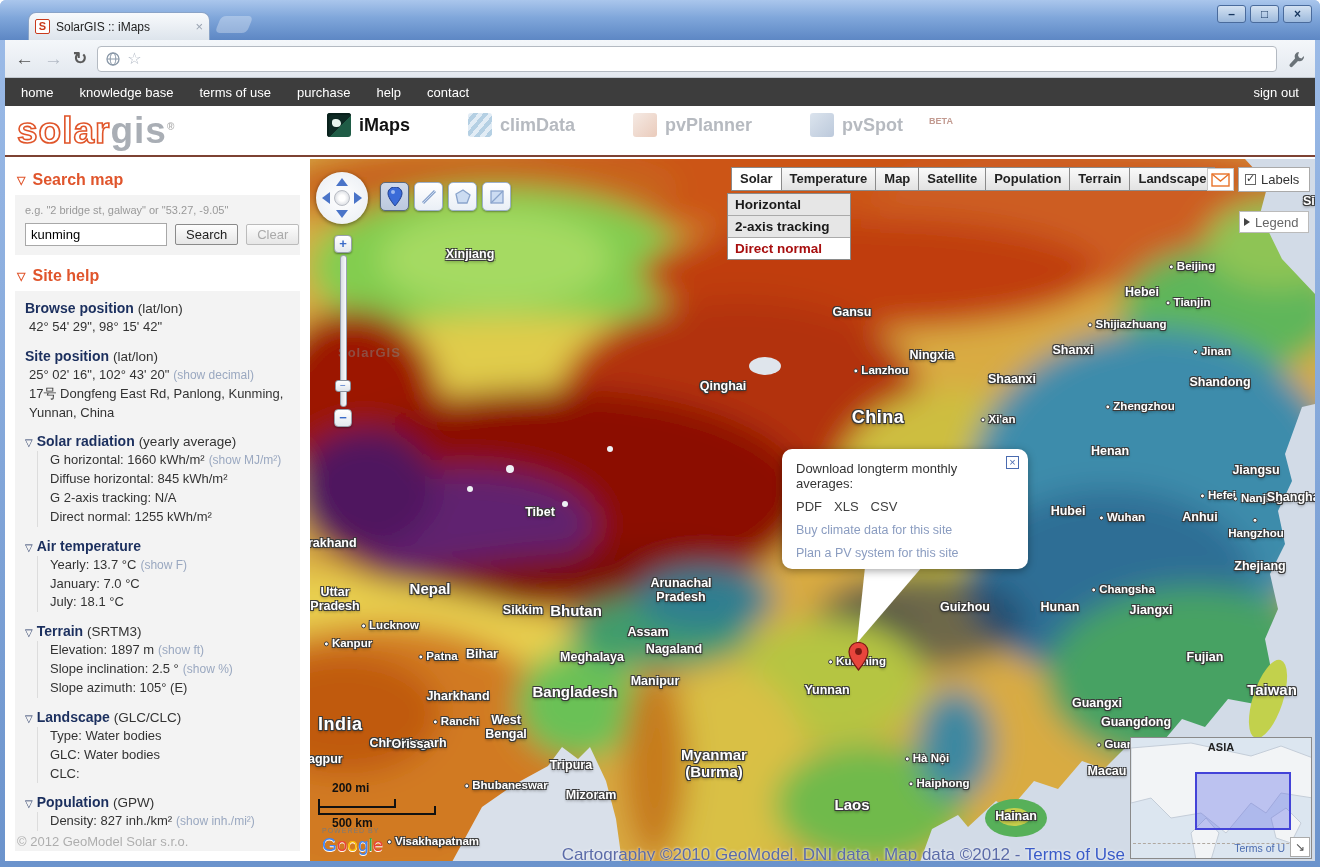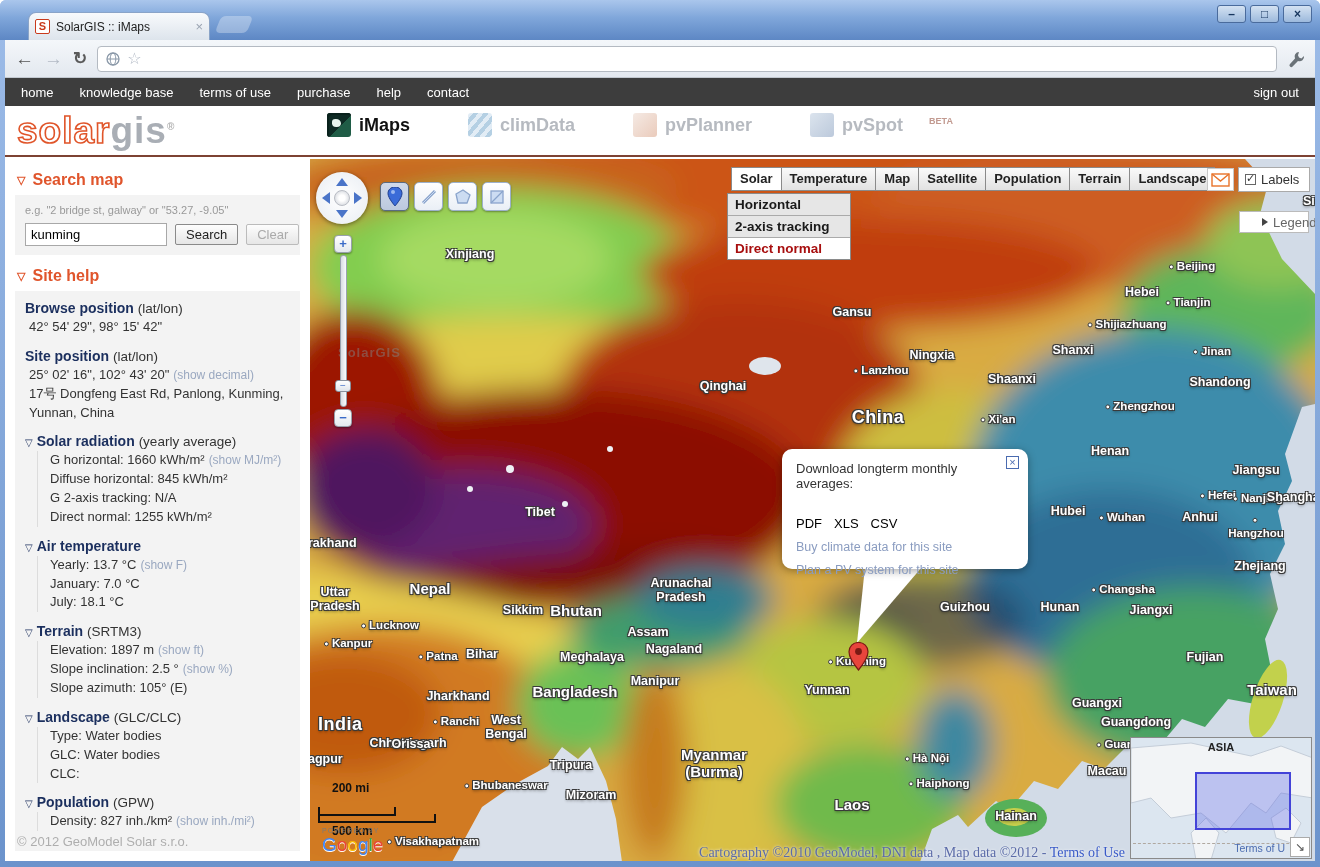--- a/index.html
+++ b/index.html
@@ -147,47 +147,47 @@
   .dd-item.sel { background:#fff; color:#a80f0f; }
 
   .mailtile { position:absolute; left:897px; top:9px; width:27px; height:23px; background:#fff;
     border:1px solid #c8c8c8; display:flex; align-items:center; justify-content:center; }
   .labelsbox { position:absolute; left:928px; top:8px; width:72px; height:25px; background:#fff;
     border:1px solid #aaa; display:flex; align-items:center; gap:5px; padding:0 6px;
     font-size:13px; color:#333; }
   .cb { width:11px; height:11px; border:1px solid #666; background:#fff; position:relative; }
   .cb::after { content:"✓"; position:absolute; left:0px; top:-3px; font-size:11px; color:#333; }
   .legendbox { position:absolute; left:929px; top:52px; width:70px; height:22px; background:#fff;
-    border:1px solid #bbb; display:flex; align-items:center; gap:5px; padding:0 22px;
+    border:1px solid #bbb; display:flex; align-items:center; gap:5px; padding:0 4px;
     font-size:13px; color:#666; }
   .legendbox .tri { width:0; height:0; border-top:4px solid transparent; border-bottom:4px solid transparent;
     border-left:6px solid #444; }
 
   
   .popup { position:absolute; left:472px; top:290px; width:246px; height:120px; background:#fff;
     border-radius:10px; box-shadow:0 2px 8px rgba(0,0,0,.35); padding:12px 14px; }
   .popup .title { font-size:13px; color:#333; }
-  .popup .dlinks { margin-top:25px; display:flex; gap:12px; font-size:13px; color:#000000; }
+  .popup .dlinks { margin-top:8px; display:flex; gap:12px; font-size:13px; color:#404040; }
   .popup .plink { display:block; margin-top:9px; font-size:12.5px; color:#8a9cc0; }
   .popup .close { position:absolute; right:9px; top:7px; width:13px; height:13px; border:1px solid #4a6bb0;
     color:#4a6bb0; font-size:11px; line-height:11px; text-align:center; background:#fff; }
   .tailsvg { position:absolute; left:535px; top:408px; }
 
   .marker { position:absolute; left:538px; top:483px; }
 
   
   .scalebar { position:absolute; left:8px; top:622px; width:130px; color:#111; font-size:12px; font-weight:bold; }
   .mi-line { width:78px; height:9px; border-left:2px solid #111; border-right:2px solid #111; border-bottom:2px solid #111; }
   .km-line { width:118px; height:9px; border-left:2px solid #111; border-right:2px solid #111; border-bottom:2px solid #111; margin-top:-2px; }
-  .mi-t { margin:0 0 12px 14px; } .km-t { margin:1px 0 0 14px; }
+  .mi-t { margin:0 0 4px 14px; } .km-t { margin:1px 0 0 14px; }
   .google { position:absolute; left:12px; top:668px; }
   .pby { font-size:7px; color:#7a7a7a; letter-spacing:1px; }
   .glogo { font-size:19px; font-weight:normal; text-shadow:0 1px 0 #fff; }
-  .attrib { position:absolute; right:190px; top:686px; font-size:14px; color:#5b6ba8;
-    text-shadow:0 0 3px #fff; white-space:nowrap;font-family:Liberation Serif, serif; }
+  .attrib { position:absolute; right:190px; top:686px; font-size:17px; color:#5b6ba8;
+    text-shadow:0 0 3px #fff; white-space:nowrap; }
   .attrib a { color:#3a5bc8; }
 
   
   .minimap { position:absolute; right:3px; bottom:2px; width:182px; height:122px; background:#dfe8f0;
     border:1px solid #8a8a8a; box-shadow:0 0 0 2px #fff inset; overflow:hidden; }
   .mm-title { position:absolute; left:0; right:0; top:3px; text-align:center; font-size:11px; font-weight:bold; color:#222; }
   .mm-rect { position:absolute; left:64px; top:34px; width:96px; height:58px;
     background:rgba(90,100,230,.35); border:2px solid #4343d8; }
   .mm-terms { position:absolute; right:26px; bottom:4px; font-size:10.5px; color:#4a6bb0; }
   .mm-resize { position:absolute; right:1px; bottom:1px; width:20px; height:20px; background:#fff;
@@ -391,21 +391,21 @@
           <ellipse cx="704" cy="658" rx="16" ry="9" fill="#c6cf4c"></ellipse>
           <ellipse cx="455" cy="207" rx="16" ry="9" fill="#dfe5ec"></ellipse>
           <circle cx="200" cy="310" r="4" fill="#eef1f5"></circle>
           <circle cx="255" cy="345" r="3" fill="#eef1f5"></circle>
           <circle cx="160" cy="330" r="3" fill="#eef1f5"></circle>
           <circle cx="300" cy="290" r="3" fill="#eef1f5"></circle>
         </svg>
 
         <div class="watermark">SolarGIS</div>
         <div id="map-labels">
-            <span class="ml p" style="left: 160px; top: 95px;">Xinjiang</span>
+            <span class="ml p" style="left: 160px; top: 95px; text-decoration: underline;">Xinjiang</span>
             <span class="ml p" style="left: 542px; top: 153px;">Gansu</span>
             <span class="ml p" style="left: 622px; top: 196px;">Ningxia</span>
             <span class="ml c" style="left: 571px; top: 212px;"><i class="dot"></i>Lanzhou</span>
             <span class="ml p" style="left: 413px; top: 227px;">Qinghai</span>
             <span class="ml R" style="left: 568px; top: 258px;">China</span>
             <span class="ml p" style="left: 702px; top: 220px;">Shaanxi</span>
             <span class="ml c" style="left: 688px; top: 261px;"><i class="dot"></i>Xi'an</span>
             <span class="ml p" style="left: 763px; top: 191px;">Shanxi</span>
             <span class="ml p" style="left: 832px; top: 133px;">Hebei</span>
             <span class="ml c" style="left: 882px; top: 108px;"><i class="dot"></i>Beijing</span>

